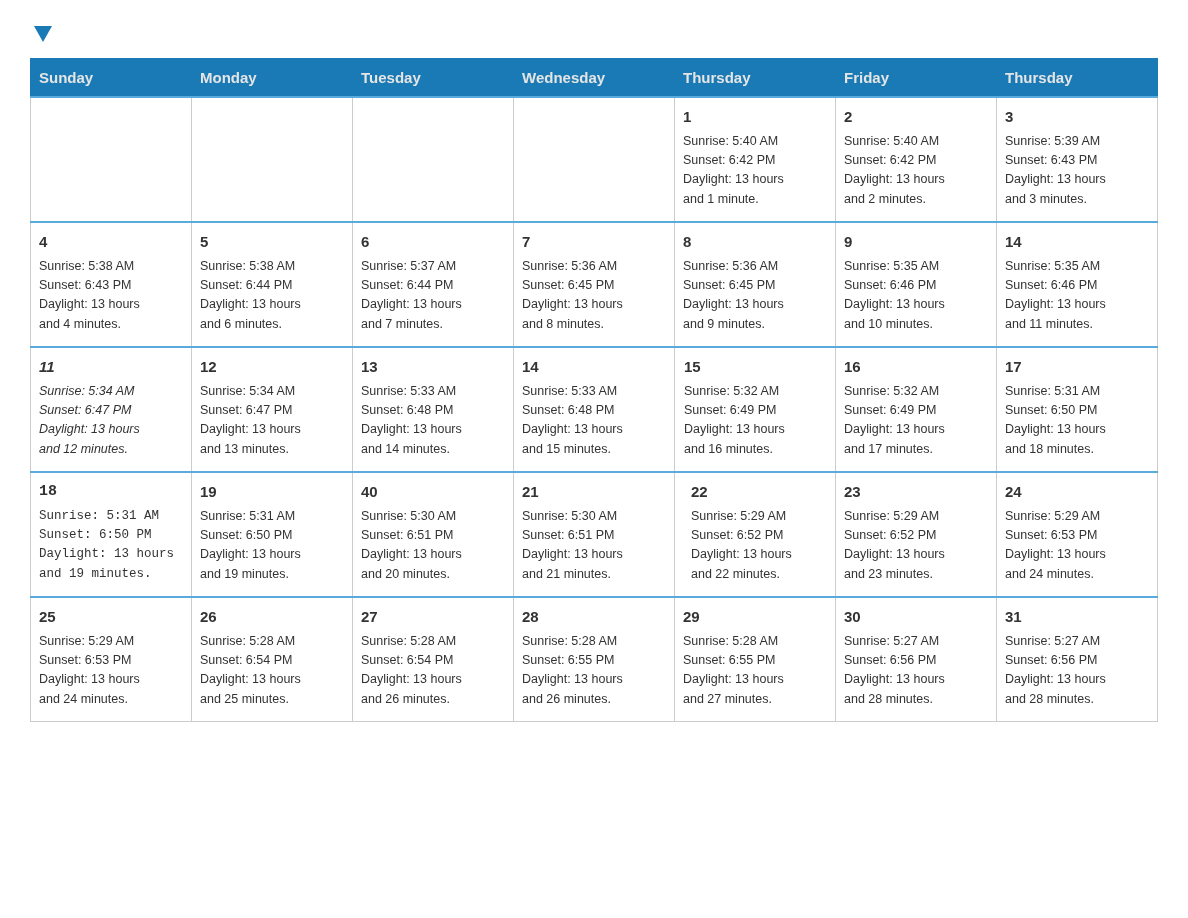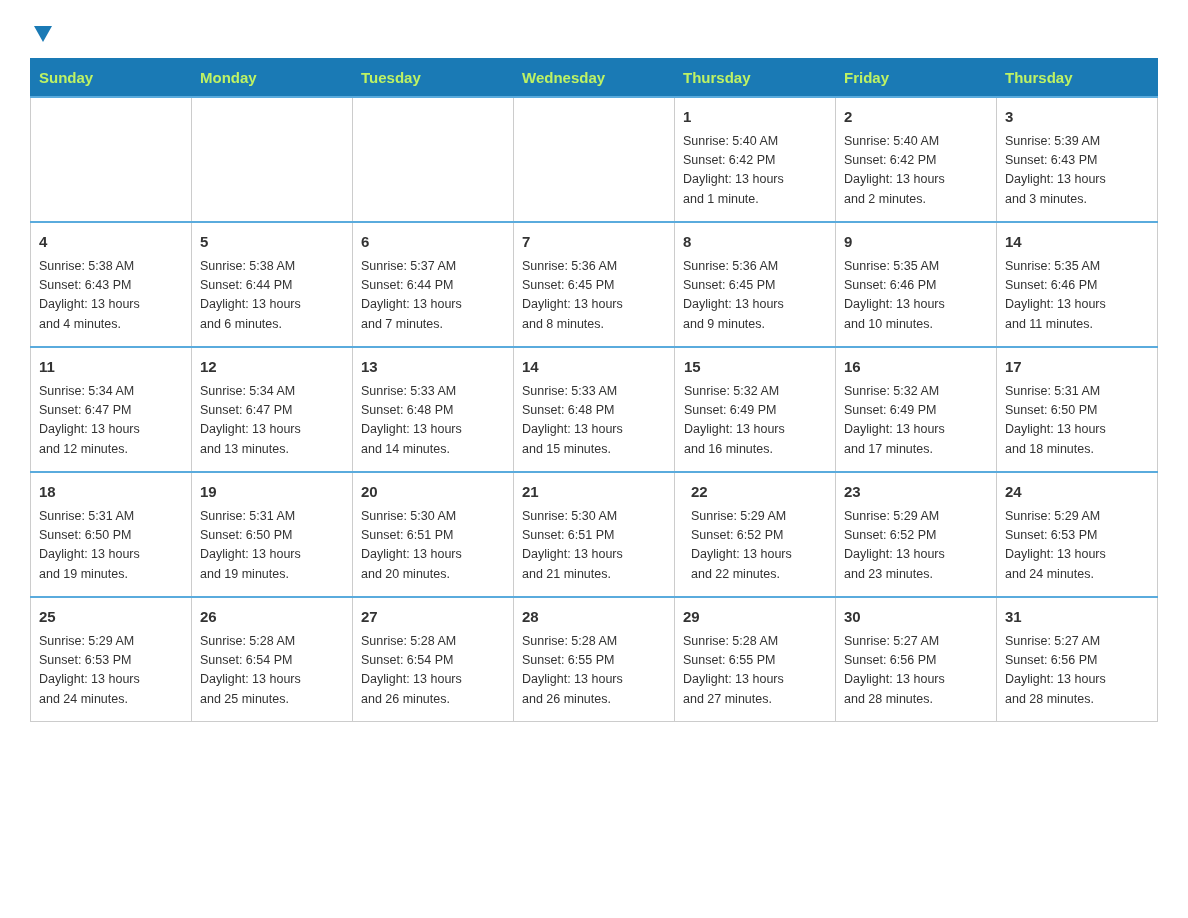--- a/index.html
+++ b/index.html
@@ -46,21 +46,21 @@
       color: #555;
       margin-top: 4px;
     }
     .calendar {
       width: 100%;
       border-collapse: collapse;
       border: 1px solid #ccc;
     }
     .calendar th {
       background-color: #1a7ab5;
-      color: #bef264;
+      color: #e5e5e5;
       font-size: 15px;
       font-weight: bold;
       padding: 10px 8px;
       text-align: left;
       border: 1px solid #1a7ab5;
     }
     .calendar td {
       vertical-align: top;
       padding: 8px 8px 12px 8px;
       border: 1px solid #ccc;
@@ -171,21 +171,21 @@
         <td style="border-top: 2px solid rgb(90, 171, 221);">
           <span class="day-num">9</span>
           <div class="day-info">Sunrise: 5:35 AM<br>Sunset: 6:46 PM<br>Daylight: 13 hours<br>and 10 minutes.</div>
         </td>
         <td style="border-top: 2px solid rgb(90, 171, 221);">
           <span class="day-num">14</span>
           <div class="day-info">Sunrise: 5:35 AM<br>Sunset: 6:46 PM<br>Daylight: 13 hours<br>and 11 minutes.</div>
         </td>
       </tr>
       <tr>
-        <td style="border-top: 2px solid rgb(90, 171, 221);">
+        <td style="border-top: 2px solid rgb(90, 171, 221); font-style: italic;">
           <span class="day-num">11</span>
           <div class="day-info">Sunrise: 5:34 AM<br>Sunset: 6:47 PM<br>Daylight: 13 hours<br>and 12 minutes.</div>
         </td>
         <td style="border-top: 2px solid rgb(90, 171, 221);">
           <span class="day-num">12</span>
           <div class="day-info">Sunrise: 5:34 AM<br>Sunset: 6:47 PM<br>Daylight: 13 hours<br>and 13 minutes.</div>
         </td>
         <td style="border-top: 2px solid rgb(90, 171, 221);">
           <span class="day-num">13</span>
           <div class="day-info">Sunrise: 5:33 AM<br>Sunset: 6:48 PM<br>Daylight: 13 hours<br>and 14 minutes.</div>
@@ -201,30 +201,30 @@
         <td style="border-top: 2px solid rgb(90, 171, 221);">
           <span class="day-num">16</span>
           <div class="day-info">Sunrise: 5:32 AM<br>Sunset: 6:49 PM<br>Daylight: 13 hours<br>and 17 minutes.</div>
         </td>
         <td style="border-top: 2px solid rgb(90, 171, 221); margin-left: 18px;">
           <span class="day-num">17</span>
           <div class="day-info">Sunrise: 5:31 AM<br>Sunset: 6:50 PM<br>Daylight: 13 hours<br>and 18 minutes.</div>
         </td>
       </tr>
       <tr>
-        <td style="border-top: 2px solid rgb(90, 171, 221);">
+        <td style="border-top: 2px solid rgb(90, 171, 221); font-family: Liberation Mono, monospace;">
           <span class="day-num">18</span>
           <div class="day-info">Sunrise: 5:31 AM<br>Sunset: 6:50 PM<br>Daylight: 13 hours<br>and 19 minutes.</div>
         </td>
         <td style="border-top: 2px solid rgb(90, 171, 221);">
           <span class="day-num">19</span>
           <div class="day-info">Sunrise: 5:31 AM<br>Sunset: 6:50 PM<br>Daylight: 13 hours<br>and 19 minutes.</div>
         </td>
         <td style="border-top: 2px solid rgb(90, 171, 221);">
-          <span class="day-num">20</span>
+          <span class="day-num">40</span>
           <div class="day-info">Sunrise: 5:30 AM<br>Sunset: 6:51 PM<br>Daylight: 13 hours<br>and 20 minutes.</div>
         </td>
         <td style="border-top: 2px solid rgb(90, 171, 221);">
           <span class="day-num">21</span>
           <div class="day-info">Sunrise: 5:30 AM<br>Sunset: 6:51 PM<br>Daylight: 13 hours<br>and 21 minutes.</div>
         </td>
         <td style="border-top: 2px solid rgb(90, 171, 221); padding-left: 16px;">
           <span class="day-num">22</span>
           <div class="day-info">Sunrise: 5:29 AM<br>Sunset: 6:52 PM<br>Daylight: 13 hours<br>and 22 minutes.</div>
         </td>

